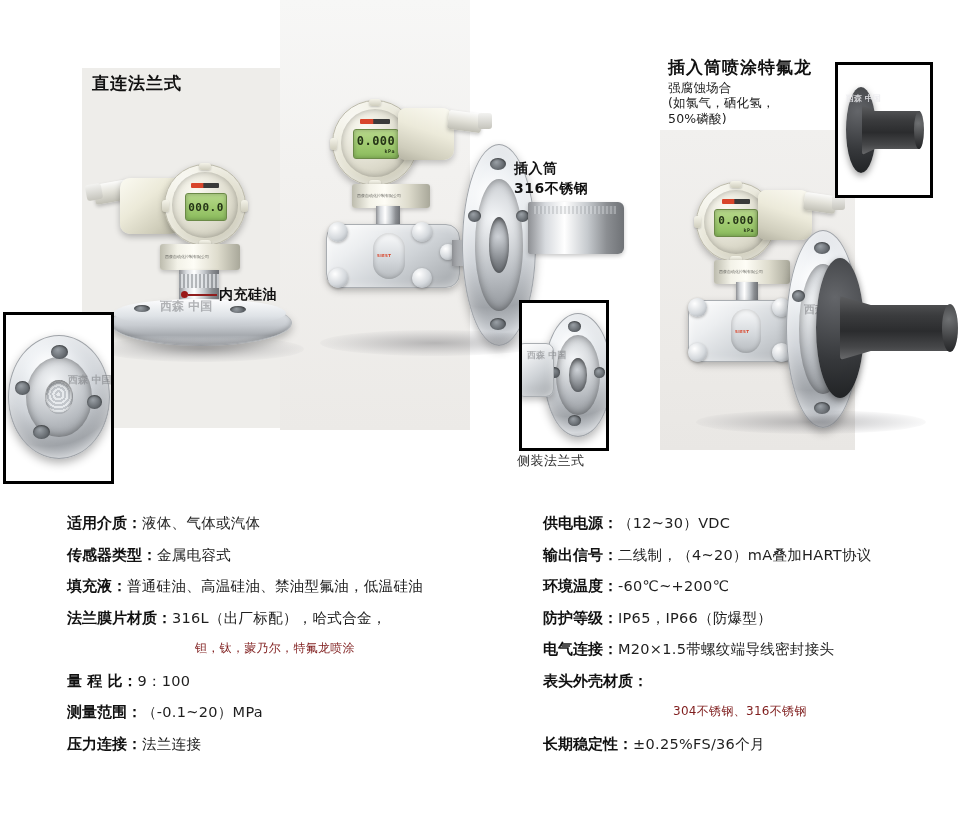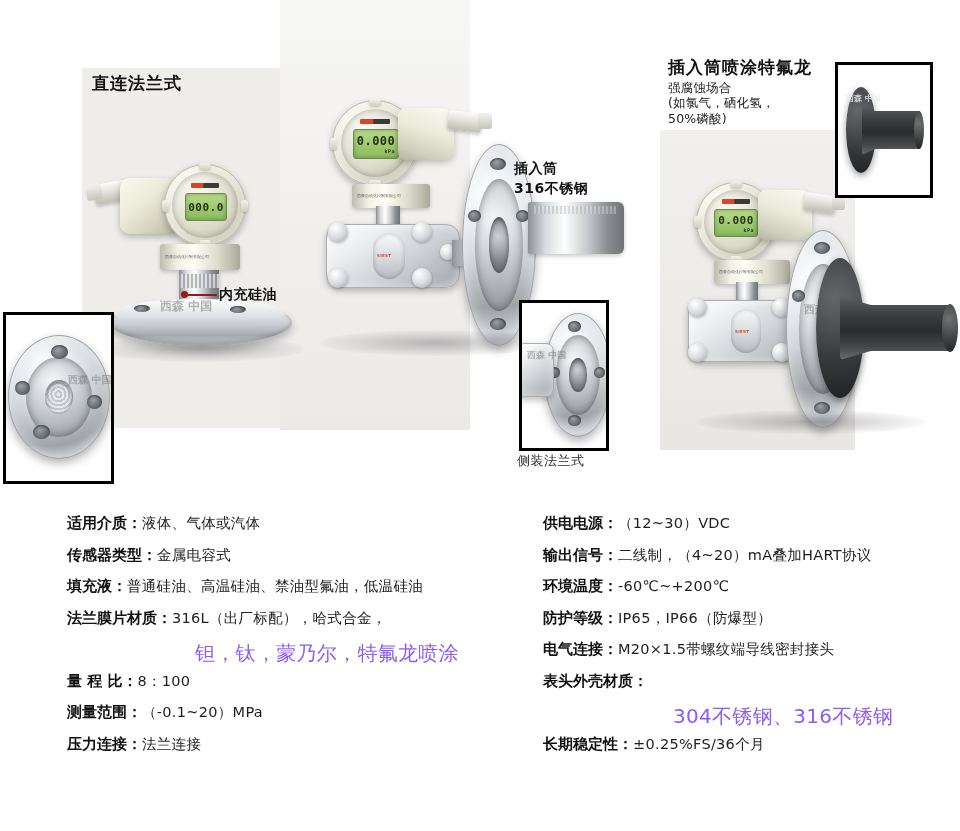--- a/index.html
+++ b/index.html
@@ -135,21 +135,21 @@
   .inset-box{position:absolute;border:3px solid #000;background:#ffffff;overflow:hidden;}
 
   
   .specs{position:absolute;left:0;top:500px;width:896px;height:331px;margin-left:15px;}
   .spec-col{position:absolute;top:0;}
   .col-left{left:52px;width:450px;}
   .col-right{left:528px;width:430px;}
   .spec-row{display:flex;align-items:baseline;margin-bottom:10.5px;height:21px;}
   .spec-key{font-size:15px;font-weight:bold;color:#111;white-space:pre;flex:none;}
   .spec-val{font-size:14.5px;color:#1e1e1e;white-space:pre;letter-spacing:.3px;}
-  .spec-cont{font-size:20px;color:#8b5cf6;white-space:pre;letter-spacing:.3px;}
+  .spec-cont{font-size:12px;color:#7f1d1d;white-space:pre;letter-spacing:.3px;}
   .row-cont{display:flex;margin-bottom:10.5px;height:21px;}
 </style>
 </head>
 <body>
 
 <div id="root">
 
   <div class="photo-area">
 
     <div class="gray-panel gp-left"></div>
@@ -377,21 +377,21 @@
         </div>
         <div class="spec-row">
           <span class="spec-key">法兰膜片材质：</span>
           <span class="spec-val">316L（出厂标配），哈式合金，</span>
         </div>
         <div class="row-cont">
           <span class="spec-cont" style="margin-left: 128px;">钽，钛，蒙乃尔，特氟龙喷涂</span>
         </div>
         <div class="spec-row">
           <span class="spec-key">量 程 比：</span>
-          <span class="spec-val">8：100</span>
+          <span class="spec-val">9：100</span>
         </div>
         <div class="spec-row">
           <span class="spec-key">测量范围：</span>
           <span class="spec-val">（-0.1~20）MPa</span>
         </div>
         <div class="spec-row">
           <span class="spec-key">压力连接：</span>
           <span class="spec-val">法兰连接</span>
         </div>
       </div>

